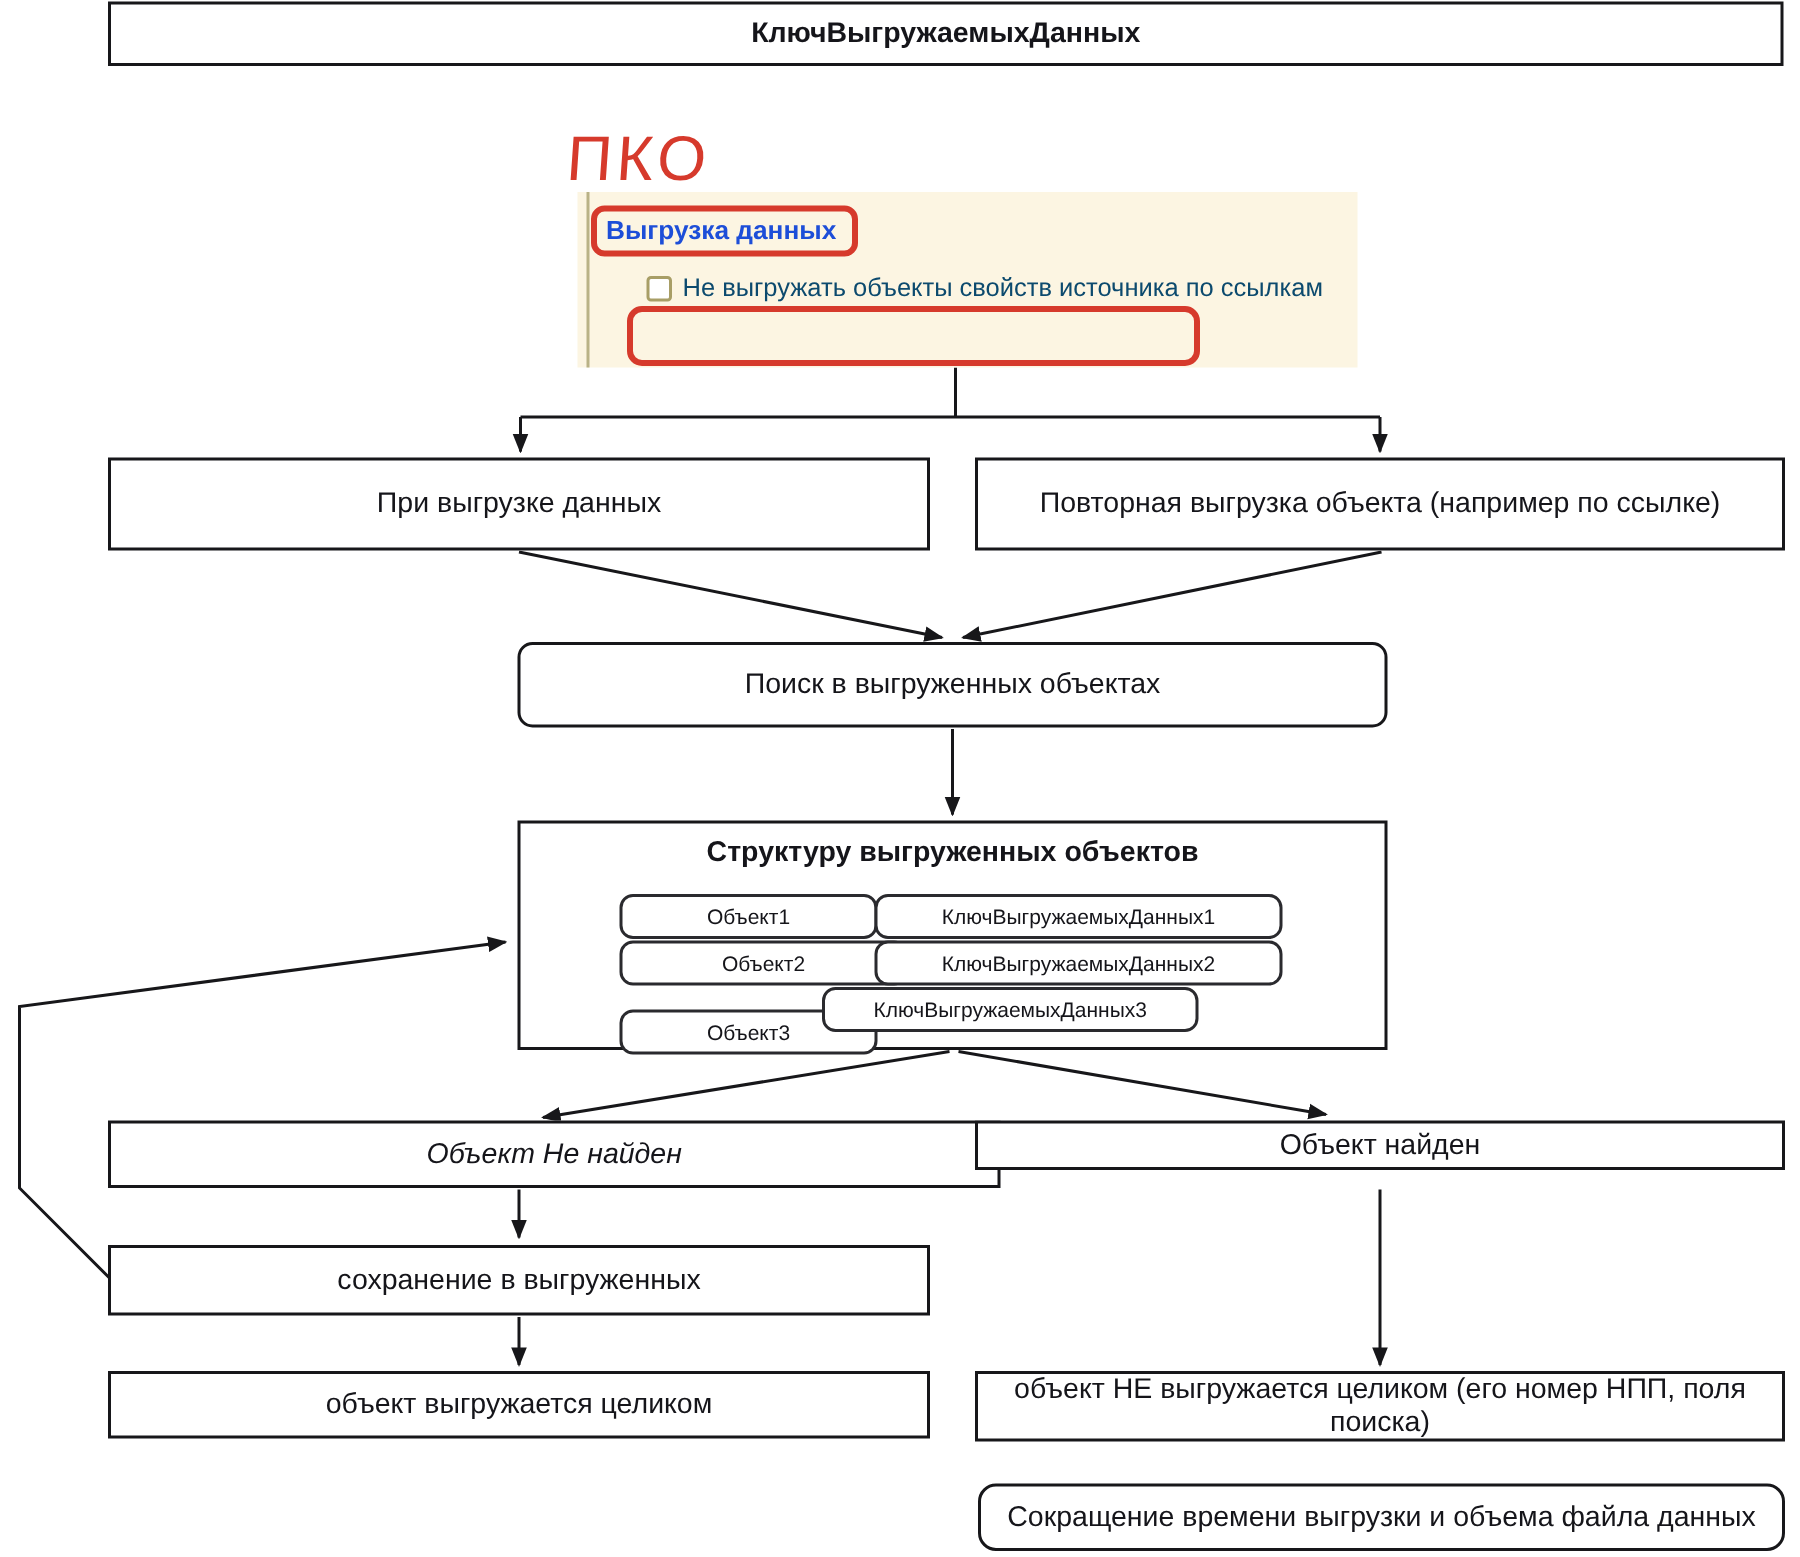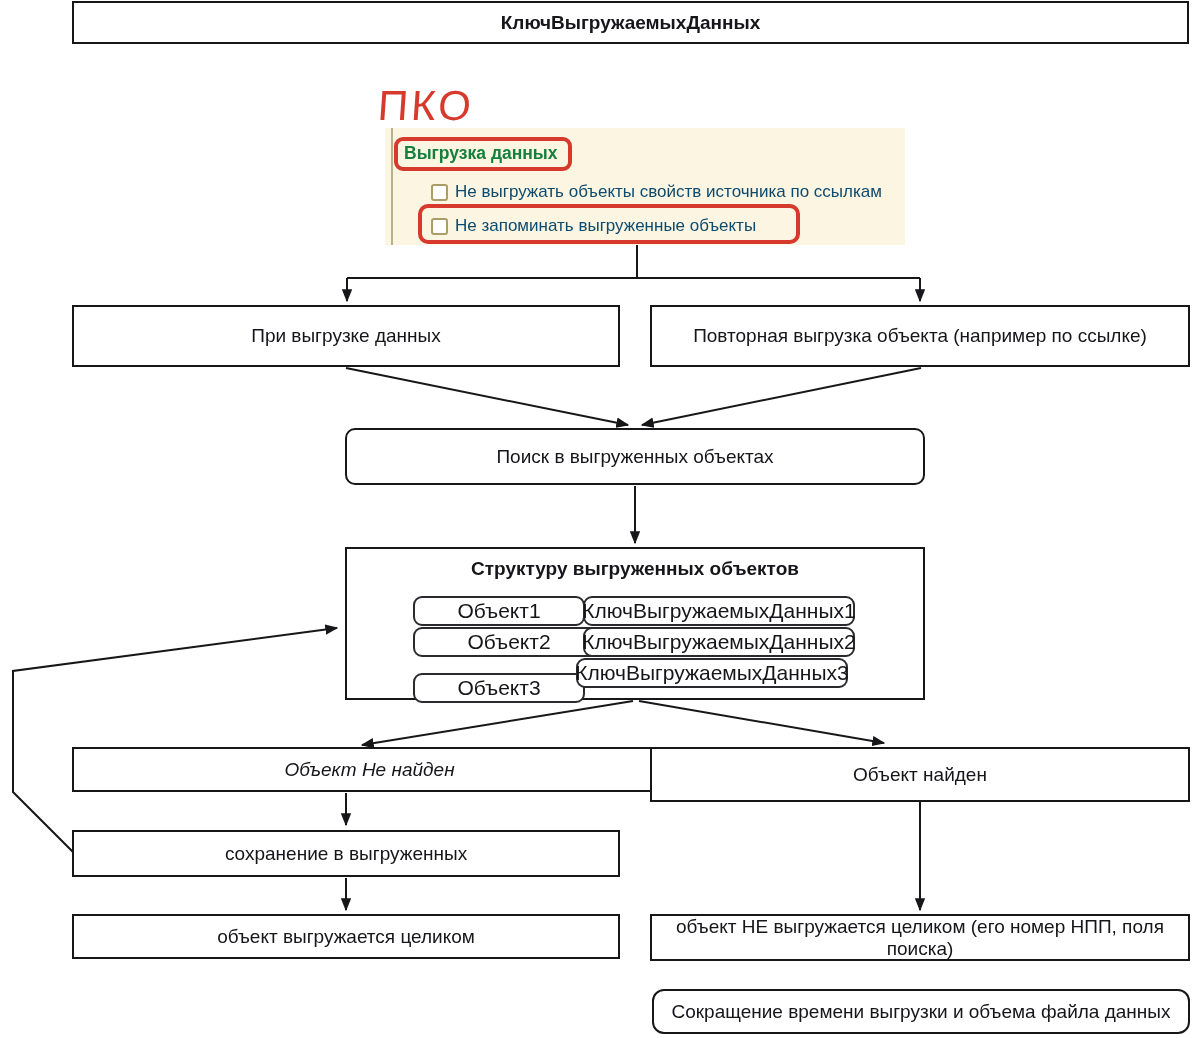--- a/index.html
+++ b/index.html
@@ -44,21 +44,21 @@
     background:var(--panel);
   }
   .panel-rule{
     position:absolute;left:6px;top:0;bottom:0;width:2px;
     background:var(--olive);
   }
   .group-title{
     position:absolute;left:9px;top:9px;
     border:4px solid var(--red);border-radius:9px;
     padding:2px 10px 3px 6px;
-    font-weight:bold;font-size:17.5px;color:#15803d;
+    font-weight:bold;font-size:17.5px;color:#1d4ed8;
     white-space:nowrap;
   }
   .cb-row{
     position:absolute;display:flex;align-items:center;gap:7px;
     font-size:17px;color:#0c4a6e;white-space:nowrap;
   }
   .cb{
     width:17px;height:17px;flex:0 0 17px;
     background:#ffffff;border:2px solid #a89e66;border-radius:3px;
   }
@@ -68,21 +68,21 @@
   }
   
   .struct-title{
     position:absolute;left:0;right:0;top:9px;
     font-weight:bold;font-size:19px;text-align:center;
   }
   .cell{
     position:absolute;z-index:3;
     background:#fff;border:2px solid #2a2a2e;border-radius:9px;
     display:flex;align-items:center;justify-content:center;
-    font-size:21px;
+    font-size:14px;
   }
 </style>
 </head>
 <body>
 
 <svg id="wires" width="1200" height="1038">
   <defs>
     <marker id="ah" viewBox="0 0 10 8" refX="9" refY="4" markerWidth="13" markerHeight="11" orient="auto" markerUnits="userSpaceOnUse">
       <path d="M0,0 L10,4 L0,8 Z" fill="#17171a"></path>
     </marker>
@@ -119,40 +119,36 @@
 <div class="pko">ПКО</div>
 
 <div class="panel">
   <div class="panel-rule"></div>
   <div class="group-title">Выгрузка данных</div>
   <div class="cb-row" style="left:46px;top:54px;">
     <span class="cb"></span>
     <span>Не выгружать объекты свойств источника по ссылкам</span>
   </div>
   <div class="red-outline"></div>
-  <div class="cb-row" style="left:46px;top:88px;">
-    <span class="cb"></span>
-    <span>Не запоминать выгруженные объекты</span>
-  </div>
 </div>
 
 <div class="box" style="left:72px;top:305px;width:548px;height:62px;">При выгрузке данных</div>
 <div class="box" style="left:650px;top:305px;width:540px;height:62px;">Повторная выгрузка объекта (например по ссылке)</div>
 
 <div class="box" style="left:345px;top:428px;width:580px;height:57px;border-radius:10px;">Поиск в выгруженных объектах</div>
 
 <div class="box" style="left:345px;top:547px;width:580px;height:153px;align-items:flex-start;">
   <div class="struct-title">Структуру выгруженных объектов</div>
 </div>
 <div class="cell" style="left:413px;top:596px;width:172px;height:30px;">Объект1</div>
 <div class="cell" style="left:583px;top:596px;width:272px;height:30px;">КлючВыгружаемыхДанных1</div>
 <div class="cell" style="left:413px;top:627px;width:192px;height:30px;">Объект2</div>
 <div class="cell" style="left:583px;top:627px;width:272px;height:30px;">КлючВыгружаемыхДанных2</div>
 <div class="cell" style="left:413px;top:673px;width:172px;height:30px;">Объект3</div>
-<div class="cell" style="left:576px;top:658px;width:272px;height:30px;">КлючВыгружаемыхДанных3</div>
+<div class="cell" style="left:548px;top:658px;width:251px;height:30px;">КлючВыгружаемыхДанных3</div>
 
 <div class="box" style="left:72px;top:747px;width:595px;height:45px;font-style:italic;">Объект Не найден</div>
 <div class="box" style="left:72px;top:830px;width:548px;height:47px;">сохранение в выгруженных</div>
 <div class="box" style="left:72px;top:914px;width:548px;height:45px;">объект выгружается целиком</div>
 
-<div class="box" style="left:650px;top:747px;width:540px;height:55px;">Объект найден</div>
+<div class="box" style="left:650px;top:747px;width:540px;height:33px;">Объект найден</div>
 <div class="box" style="left:650px;top:914px;width:540px;height:47px;padding:2px 2px;">объект НЕ выгружается целиком (его номер НПП, поля поиска)</div>
 <div class="box rounded" style="left:652px;top:989px;width:538px;height:45px;">Сокращение времени выгрузки и объема файла данных</div>
 
 </body></html>

